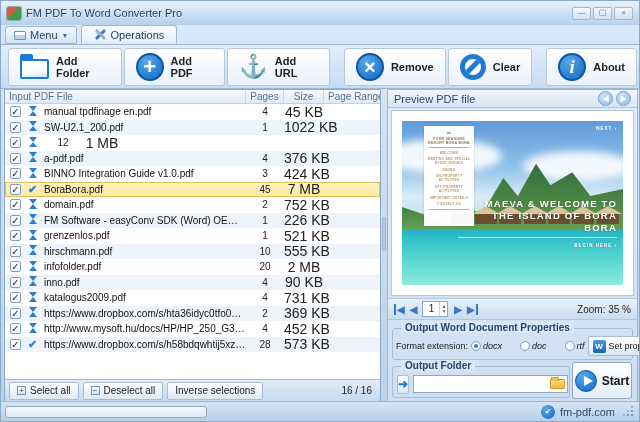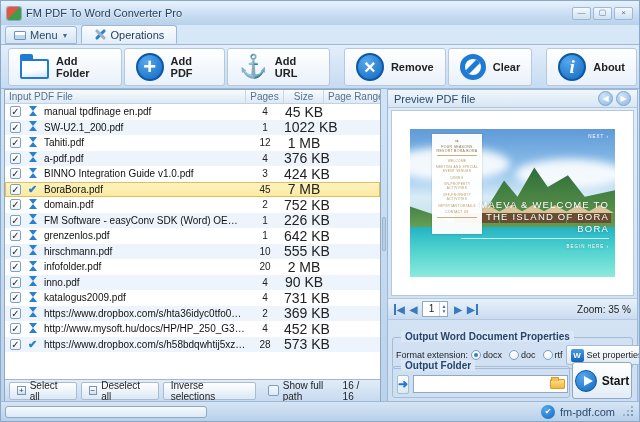--- a/index.html
+++ b/index.html
@@ -105,21 +105,21 @@
   .rightpanel { position:absolute; left:386px; top:88px; width:251px; height:313px;
     background:linear-gradient(#e0ecf8,#cedff2); border:1px solid #9cb8d6; }
   .pheader { position:absolute; left:0; right:0; top:0; height:18px; display:flex; align-items:center;
     padding:0 6px; background:linear-gradient(#f0f6fc,#d8e6f4); border-bottom:1px solid #b3c8de;
     font-size:11px; color:#2b4a68; }
   .pnavbtns { margin-left:auto; display:flex; gap:3px; }
   .pnav-btn { width:15px; height:15px; border-radius:50%; border:1px solid #7aa6d4; color:#fff;
     background:radial-gradient(circle at 35% 30%,#cfe4f8,#8fb8e0); font-size:8px; line-height:13px; text-align:center; }
 
   .pbody { position:absolute; left:3px; right:3px; top:20px; height:186px; background:#fff;
-    border:1px solid #b3c8de; padding:18px; }
+    border:1px solid #b3c8de; padding:10px;font-weight:bold; }
   .photo { position:relative; width:100%; height:100%; overflow:hidden;
     background:linear-gradient(#5f9bd8 0%,#8fc0ea 28%,#d8ecf8 46%,#cfe8f0 52%); }
   .cloud { position:absolute; background:#fff; border-radius:50%; filter:blur(4px); opacity:.9; }
   .c1 { left:-20px; top:18px; width:120px; height:34px; }
   .c2 { right:-10px; top:30px; width:110px; height:30px; }
   .mountain { position:absolute; left:18%; top:26%; width:82%; height:44%;
     background:linear-gradient(#2f6d3a,#6aa052); clip-path:polygon(0 100%,10% 55%,22% 70%,34% 20%,42% 45%,52% 0,60% 30%,72% 12%,82% 45%,100% 35%,100% 100%); }
   .hill-left { position:absolute; left:0; top:48%; width:30%; height:22%;
     background:linear-gradient(#3a7a44,#70a858); clip-path:polygon(0 20%,40% 45%,100% 100%,0 100%); }
   .water { position:absolute; left:0; bottom:0; width:100%; height:34%;
@@ -148,21 +148,21 @@
   .navg.barR { border-right:2px solid #3a78c0; padding-right:1px; }
   .spinner { display:flex; align-items:stretch; height:16px; border:1px solid #8fa8c4; background:#fff; margin-right:6px; }
   .spin-val { width:16px; font-size:10px; line-height:14px; text-align:center; }
   .spin-arrows { display:flex; flex-direction:column; justify-content:center; border-left:1px solid #c5d3e2; padding:0 1px; }
   .spin-arrows span { font-size:5px; line-height:5px; color:#4a6a8c; text-align:center; }
   .zoomlab { margin-left:auto; font-size:10px; color:#222; }
 
   .group { position:absolute; border:1px solid #a5bdd6; border-radius:3px; }
   .gtitle { position:absolute; top:-7px; left:8px; padding:0 4px; background:#d9e7f6;
     font-weight:bold; font-size:10px; color:#28456b; white-space:nowrap; }
-  .props { left:4px; right:4px; top:238px; height:32px;margin-top:9px; }
+  .props { left:4px; right:4px; top:238px; height:32px; }
   .props-row { display:flex; align-items:center; height:100%; padding:4px 3px 0; gap:3px; }
   .fmt-label { font-size:9px; color:#222; white-space:nowrap; }
   .fopt { display:flex; align-items:center; gap:2px; }
   .radio { width:10px; height:10px; border:1px solid #7fa0c4; border-radius:50%;
     background:radial-gradient(circle at 35% 30%,#fff,#e8eff6); position:relative; flex:none; }
   .radio.on::after { content:""; position:absolute; left:2px; top:2px; width:4px; height:4px; border-radius:50%; background:#2b7fd0; }
   .flab { font-size:9px; color:#222; }
   .setprops { display:flex; align-items:center; gap:3px; height:20px; padding:0 4px; margin-left:auto;
     border:1px solid #a8bcd4; border-radius:2px; background:linear-gradient(#ffffff,#dbe8f4); font-size:9px; color:#222; white-space:nowrap; }
   .wicon { width:13px; height:13px; border-radius:2px; background:linear-gradient(#4a9ae4,#1563b8);
@@ -286,21 +286,20 @@
           <span class="fpages">1</span>
           <span class="fsize">1022 KB</span>
           <span class="frange"></span>
         </div>
         <div class="frow">
           <span class="cbx on">✓</span>
           <span class="ricon hglass">
             <i class="ht"></i>
             <i class="hb"></i>
           </span>
-          <span class="fname">Tahiti.pdf</span>
           <span class="fpages">12</span>
           <span class="fsize">1 MB</span>
           <span class="frange"></span>
         </div>
         <div class="frow alt">
           <span class="cbx on">✓</span>
           <span class="ricon hglass">
             <i class="ht"></i>
             <i class="hb"></i>
           </span>
@@ -351,21 +350,21 @@
           <span class="frange"></span>
         </div>
         <div class="frow">
           <span class="cbx on">✓</span>
           <span class="ricon hglass">
             <i class="ht"></i>
             <i class="hb"></i>
           </span>
           <span class="fname">grenzenlos.pdf</span>
           <span class="fpages">1</span>
-          <span class="fsize">642 KB</span>
+          <span class="fsize">521 KB</span>
           <span class="frange"></span>
         </div>
         <div class="frow alt">
           <span class="cbx on">✓</span>
           <span class="ricon hglass">
             <i class="ht"></i>
             <i class="hb"></i>
           </span>
           <span class="fname">hirschmann.pdf</span>
           <span class="fpages">10</span>
@@ -440,24 +439,20 @@
       <span class="fbtn">
         <span class="mini">+</span>
         <span>Select all</span>
       </span>
       <span class="fbtn">
         <span class="mini">−</span>
         <span>Deselect all</span>
       </span>
       <span class="fbtn">
         <span>Inverse selections</span>
-      </span>
-      <span class="sfp">
-        <span class="cbx small"></span>
-        <span>Show full path</span>
       </span>
       <span class="count">16 / 16</span>
     </div>
   </div>
 
   <div class="splitter">
     <span class="grip"></span>
   </div>
 
   <div class="rightpanel">
@@ -521,21 +516,21 @@
       </span>
       <span class="navg">▶</span>
       <span class="navg barR">▶</span>
       <span class="zoomlab">Zoom: 35 %</span>
     </div>
 
     <div class="group props">
       <span class="gtitle">Output Word Document Properties</span>
       <div class="props-row">
         <span class="fmt-label">Format extension:</span>
-        <span style="display:flex;align-items:flex-start;gap:7px;">
+        <span style="display:flex;align-items:flex-start;gap:18px;font-style:italic;">
             <span class="fopt">
               <span class="radio on"></span>
               <span class="flab">docx</span>
             </span>
             <span class="fopt">
               <span class="radio"></span>
               <span class="flab">doc</span>
             </span>
             <span class="fopt">
               <span class="radio"></span>

